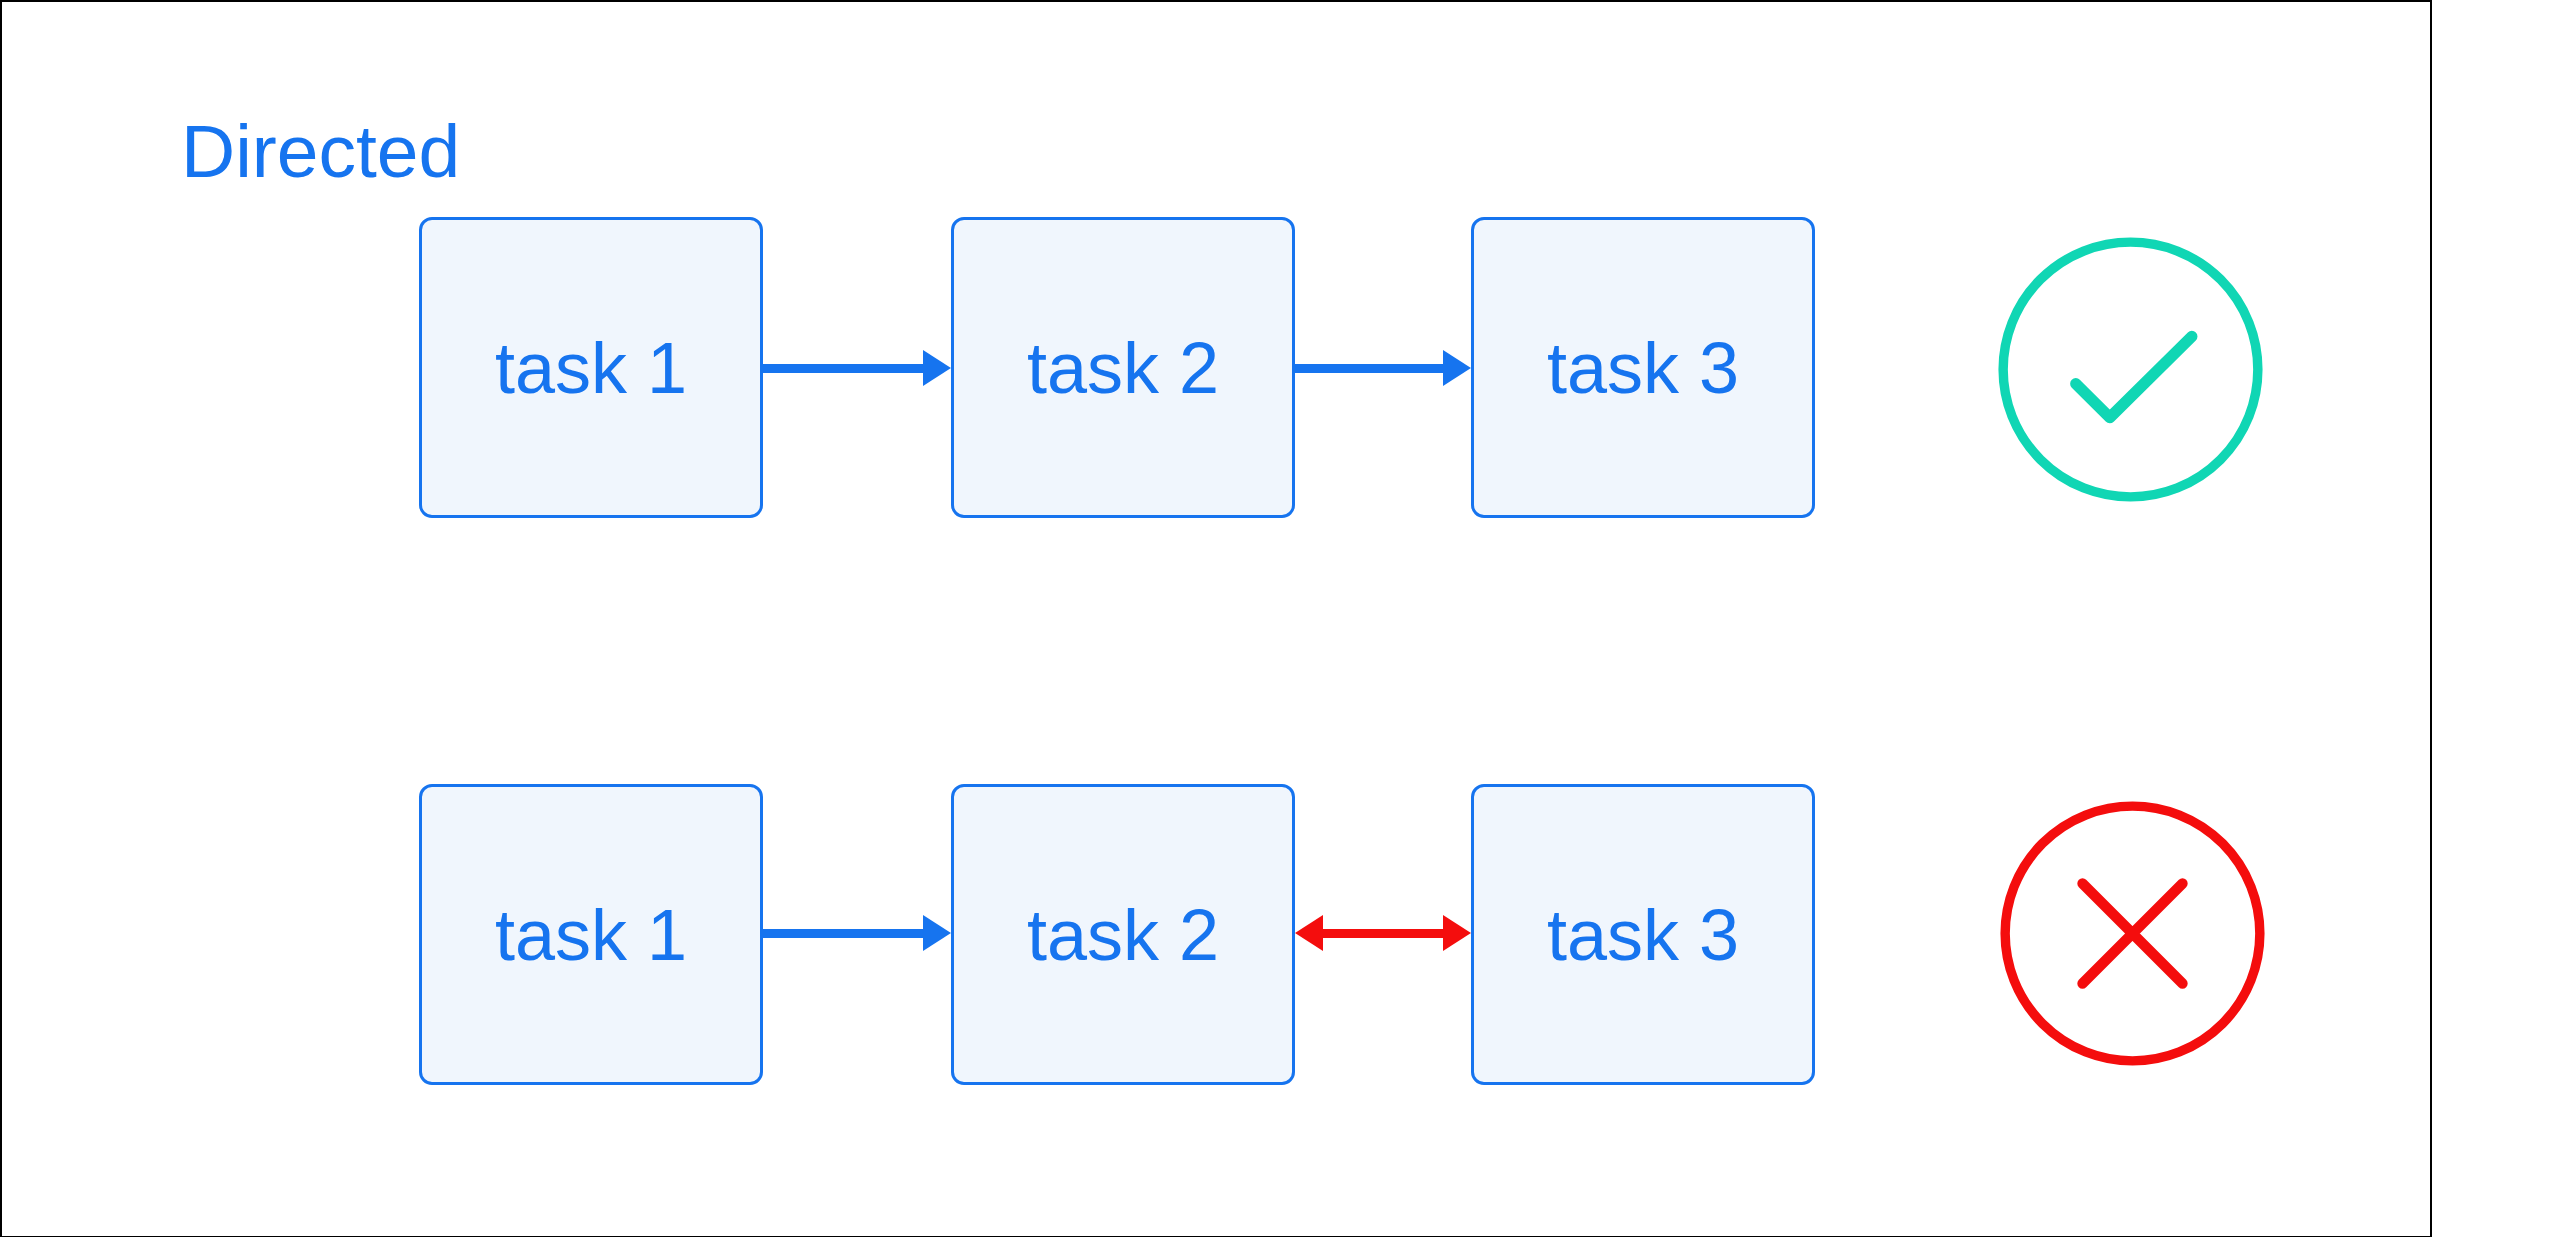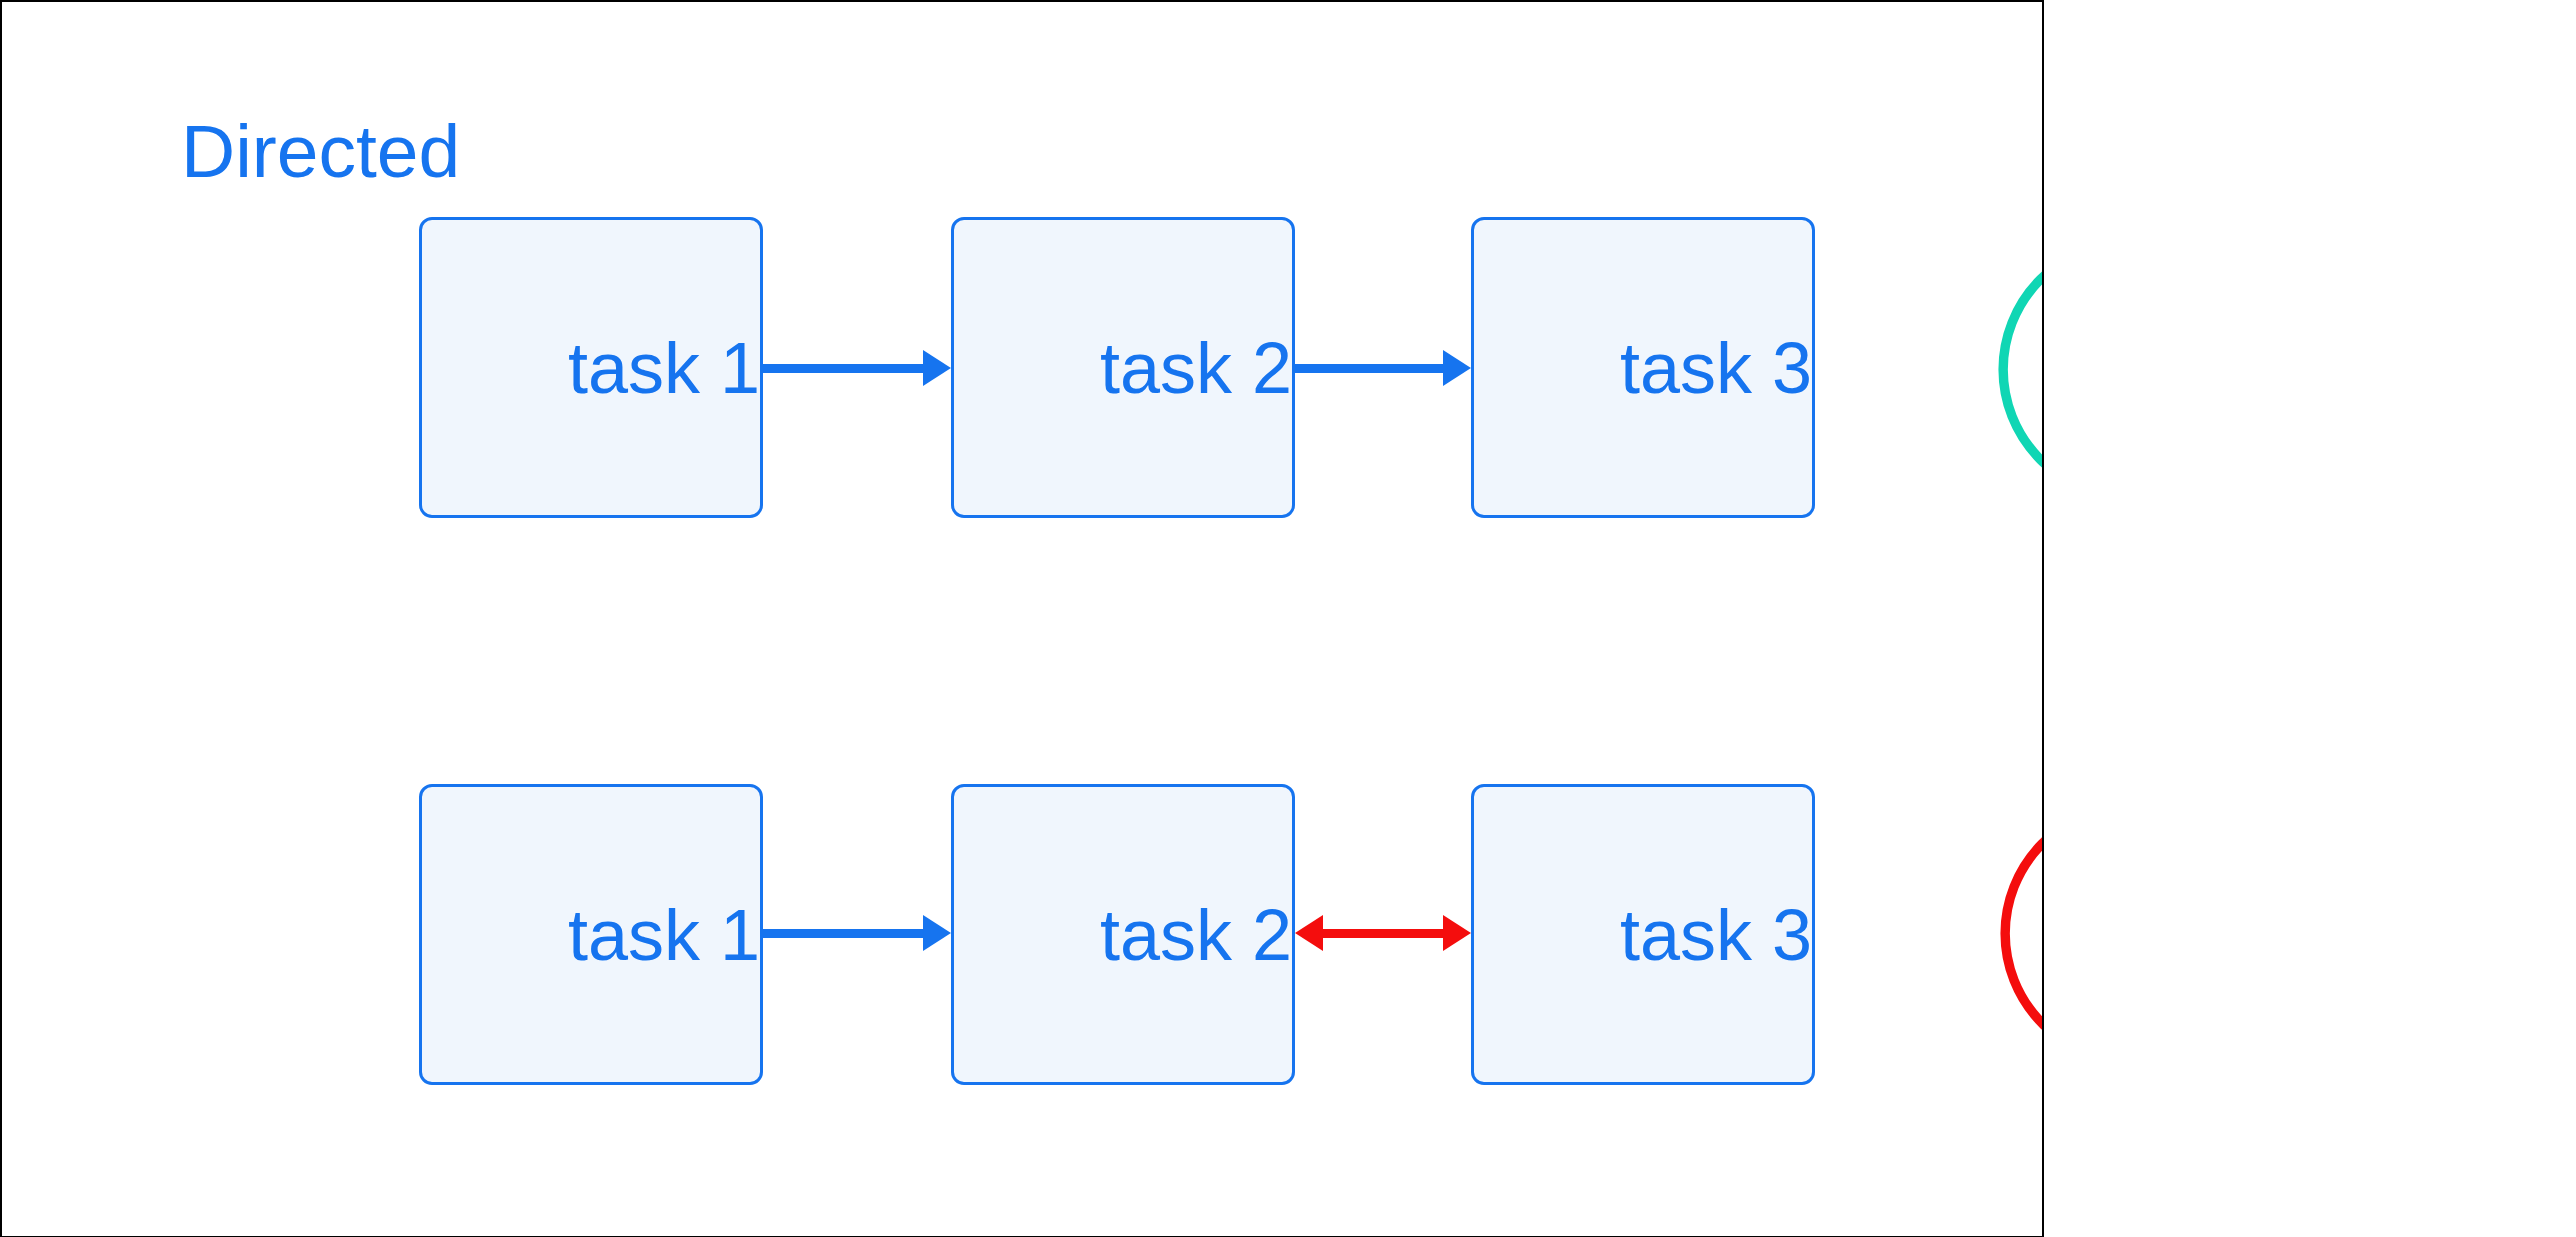--- a/index.html
+++ b/index.html
@@ -8,21 +8,21 @@
     --red: #f40d0d;
     --teal: #10d6b4;
   }
   * { margin: 0; padding: 0; box-sizing: border-box; }
   body {
     background: #ffffff;
     font-family: "Liberation Sans", sans-serif;
   }
   .canvas {
     position: relative;
-    width: 2044px;
+    width: 2432px;
     height: 1238px;
     background: #ffffff;
     border: 2.8px solid #000000;
     overflow: hidden;
   }
   .section-label {
     position: absolute;
     color: var(--blue);
     font-size: 75px;
     line-height: 1;
@@ -30,21 +30,21 @@
   }
   .node {
     position: absolute;
     width: 344px;
     height: 301px;
     background: var(--box-fill);
     border: 3.8px solid var(--blue);
     border-radius: 13px;
     display: flex;
     align-items: center;
-    justify-content: flex-end;
+    justify-content: center;
   }
   .node span {
     color: var(--blue);
     font-size: 72px;
     white-space: nowrap;
   }
   .shaft {
     position: absolute;
     height: 8.5px;
   }

